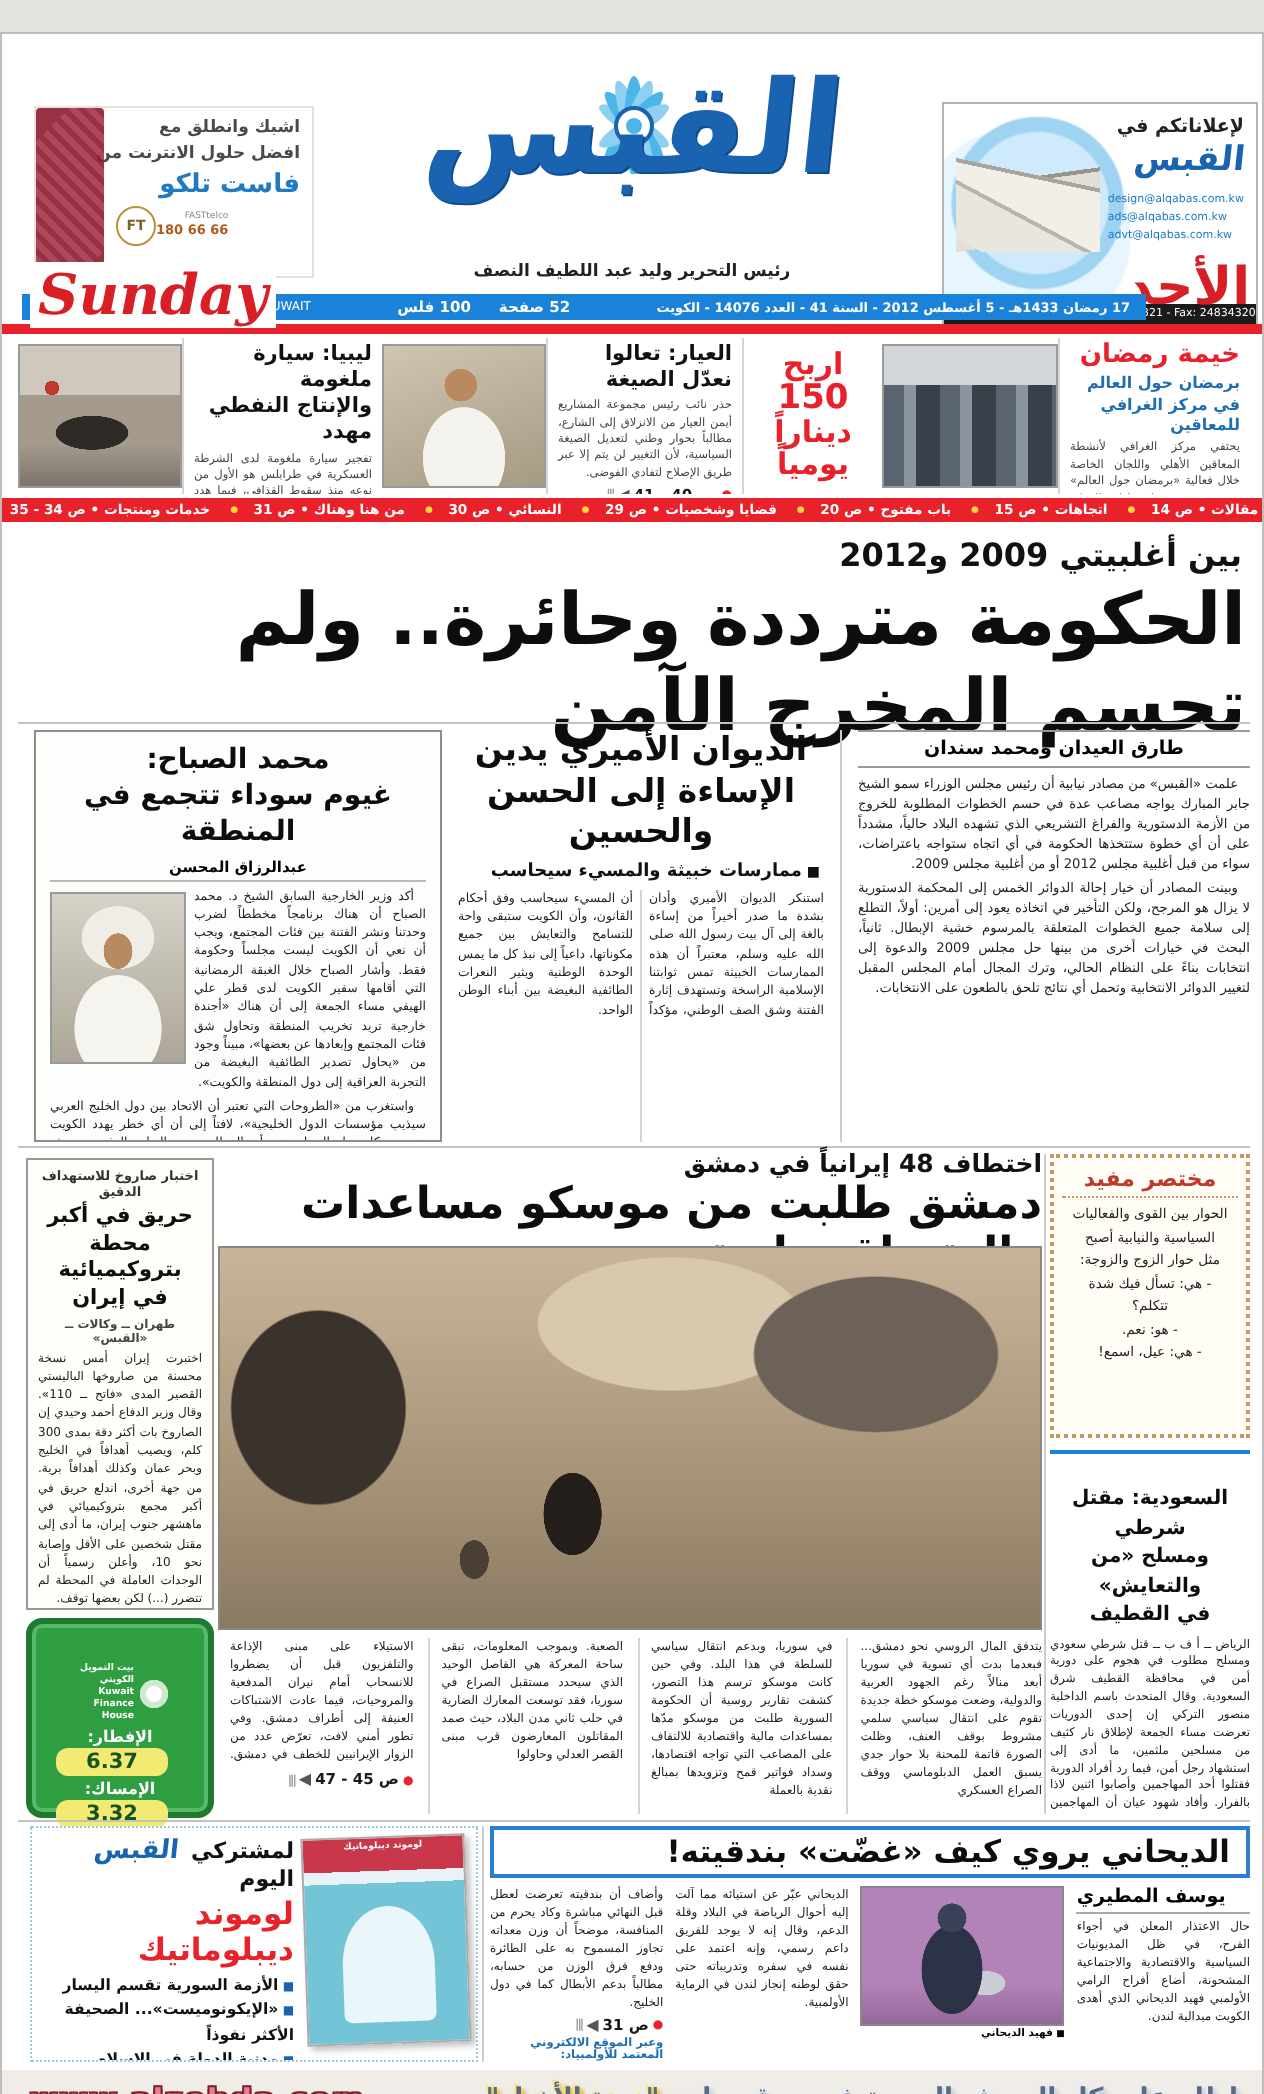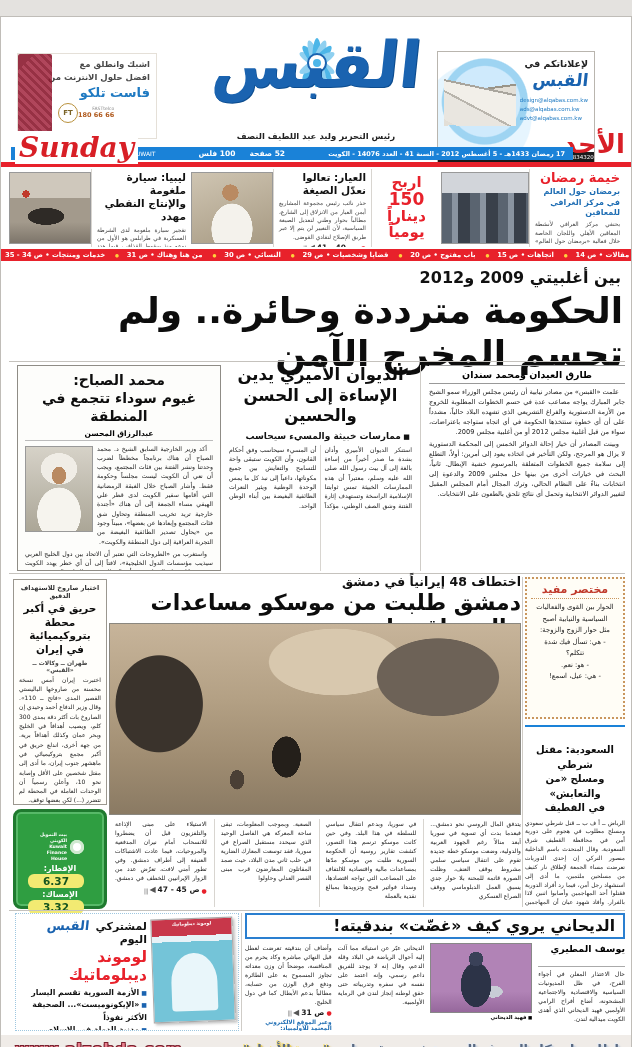--- a/index.html
+++ b/index.html
@@ -17,21 +17,21 @@
 .fast-ad .l1,.fast-ad .l2{font-size:8.5px;font-weight:bold;color:#4a4a4a;line-height:1.5}
 .fast-ad .brand{font-size:13px;font-weight:bold;color:#1f7ac2;margin-top:1px}
 .fast-ad .ftrow{display:flex;direction:ltr;align-items:center;margin-top:3px;margin-left:36px;gap:0}
 .ft-circle{width:20px;height:20px;border:1.5px solid #b9913c;border-radius:50%;display:flex;align-items:center;justify-content:center;font-size:7px;font-weight:bold;color:#7a6327}
 .fast-ad .sm{font-size:4.5px;color:#888}
 .fast-ad .phone{font-size:6.5px;color:#b05a1e;font-weight:bold}
 .logo-block{position:absolute;left:196px;top:6px;width:240px;height:108px}
 .logo-fan{position:absolute;left:88px;top:0;width:64px;height:64px}
 .logo-text{position:absolute;right:0;left:0;top:10px;text-align:center;font-size:64px;font-weight:bold;color:#1a63b0;transform:skewX(-6deg);line-height:1;text-shadow:1px 1px 0 #0d4d8f}
 .editor-line{position:absolute;left:0;right:0;top:114px;text-align:center;font-size:8.5px;font-weight:bold;color:#222}
-.ads-ad{position:absolute;left:436px;top:34px;width:158px;height:112px;border:1px solid #b9b5ae;background:
+.ads-ad{position:absolute;left:470px;top:34px;width:158px;height:112px;border:1px solid #b9b5ae;background:
  radial-gradient(circle at 30% 45%,#cfeafc 0 28%,#9ed4f2 29% 34%,transparent 35%),
  radial-gradient(circle at 25% 60%,#e6f5fe 0 40%,transparent 41%),#fff;overflow:hidden}
 .ads-ad .thumbs{position:absolute;left:6px;top:10px;width:72px;height:64px;background:
  linear-gradient(28deg,transparent 0 6px,#e9e6e0 6px 30px,#b9b5ad 30px 32px,transparent 32px),
  linear-gradient(12deg,transparent 0 14px,#f2efe9 14px 44px,#a9a59d 44px 46px,transparent 46px),
  linear-gradient(-8deg,transparent 0 10px,#e3dfd7 10px 40px,#999488 40px 42px,transparent 42px)}
 .ads-ad .t1{position:absolute;right:6px;top:6px;font-size:9.5px;font-weight:bold;color:#222}
 .ads-ad .t2{position:absolute;right:6px;top:18px;font-size:17px;font-weight:bold;color:#1a63b0;transform:skewX(-6deg)}
 .ads-ad .emails{position:absolute;right:6px;top:44px;font-size:5.5px;color:#1f7ac2;line-height:1.6;text-align:left}
 .ads-ad .telbar{position:absolute;left:0;right:0;bottom:0;background:#1b1b1b;color:#fff;font-size:5.5px;text-align:center;padding:2px 0}
@@ -124,21 +124,21 @@
 .lomond .txt{flex:1;text-align:right;padding-left:2px}
 .lomond .hdr{font-size:11px;font-weight:bold;color:#111}
 .lomond .hdr .brand{color:#1a63b0;font-size:13px;transform:skewX(-6deg);display:inline-block;margin:0 2px}
 .lomond .title{color:#e8212b;font-size:15.5px;font-weight:bold;margin:2px 0 3px}
 .lomond .bl{font-size:7.8px;font-weight:bold;line-height:1.6;color:#111}
 .lomond .bl::before{content:"■ ";color:#1a63b0;font-size:6px}
 .dayhani{position:absolute;left:244px;top:896px;width:380px;height:118px;overflow:hidden}
 .dayhani .hbox{border:2px solid #2a7fd0;padding:2px 8px;font-size:15.5px;font-weight:bold;color:#0d0d0d;text-align:right;background:#fff}
 .dayhani .row{display:flex;gap:6px;margin-top:4px}
 .dayhani .acol{width:88px}
-.dayhani .author{font-size:9.5px;font-weight:bold;text-align:right;border-bottom:1px solid #aaa;padding-bottom:12px;margin-bottom:2px}
+.dayhani .author{font-size:9.5px;font-weight:bold;text-align:left;border-bottom:1px solid #aaa;padding-bottom:2px;margin-bottom:2px}
 .dayhani .dtxt{font-size:6px;line-height:1.5;text-align:justify;color:#222}
 .dayhani .pwrap{width:102px;flex:none}
 .dayhani .photo{width:100%;height:70px;border:1px solid #888;background:
  radial-gradient(circle 8px at 45% 22%,#3a4158 0 90%,transparent 91%),
  radial-gradient(ellipse 26px 38px at 45% 60%,#2c3347 0 58%,transparent 59%),
  radial-gradient(ellipse 16px 10px at 62% 70%,#c8cdd6 0 60%,transparent 61%),
  linear-gradient(180deg,#b183b6 0 70%,#96689c 100%)}
 .dayhani .cap{font-size:5.3px;font-weight:bold;margin-top:1px}
 .dayhani .cap::before{content:"■ ";font-size:4.5px}
 .dayhani .ccol{width:88px}

